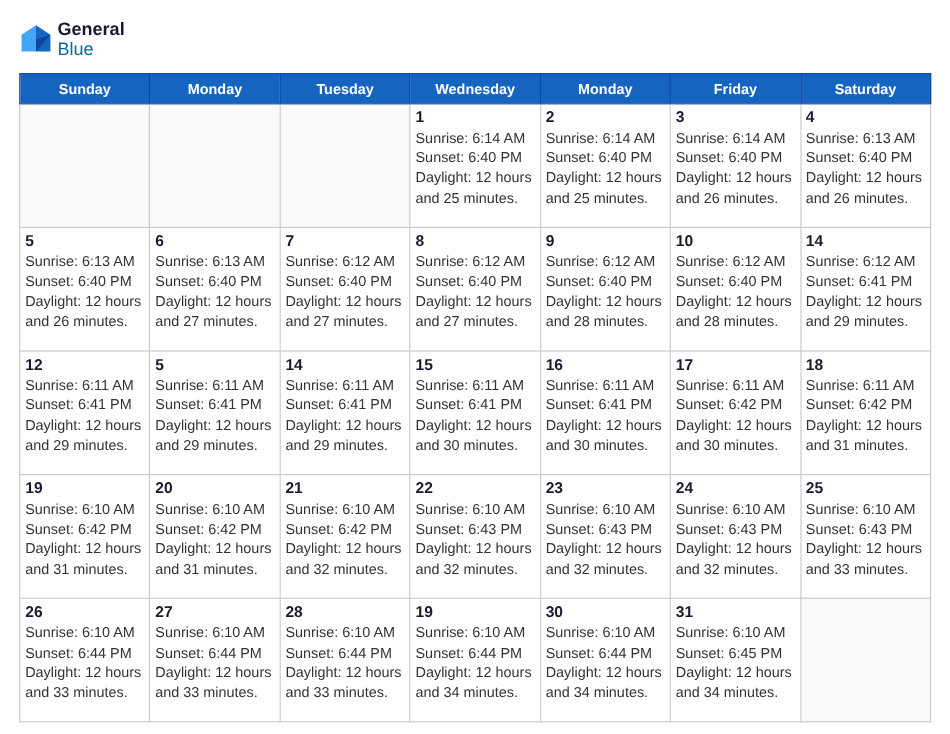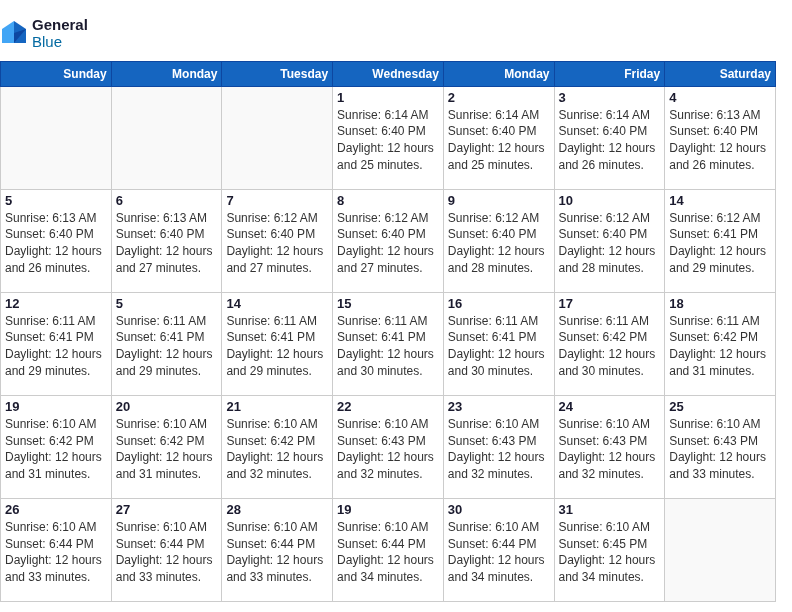--- a/index.html
+++ b/index.html
@@ -6,21 +6,21 @@
     body {
       width: 792px;
       height: 612px;
       font-family: Arial, sans-serif;
       background: #fff;
       overflow: hidden;
     }
     .page {
       width: 792px;
       height: 612px;
-      padding: 16px 16px 10px 0;
+      padding: 16px 16px 10px 16px;
       display: flex;
       flex-direction: column;
     }
     .header {
       display: flex;
       justify-content: space-between;
       align-items: flex-start;
       margin-bottom: 10px;
     }
     .logo {
@@ -50,21 +50,21 @@
       border-collapse: collapse;
       width: 100%;
       table-layout: fixed;
     }
     .calendar thead tr th {
       background: #1565c0;
       color: #fff;
       font-size: 12px;
       font-weight: bold;
       padding: 5px 4px;
-      text-align: right;
+      text-align: center;
       border: 1px solid #0d47a1;
     }
     .calendar tbody tr td {
       border: 1px solid #ccc;
       vertical-align: top;
       padding: 3px 4px;
       font-size: 9.5px;
       color: #333;
       height: 82px;
       background: #fff;

